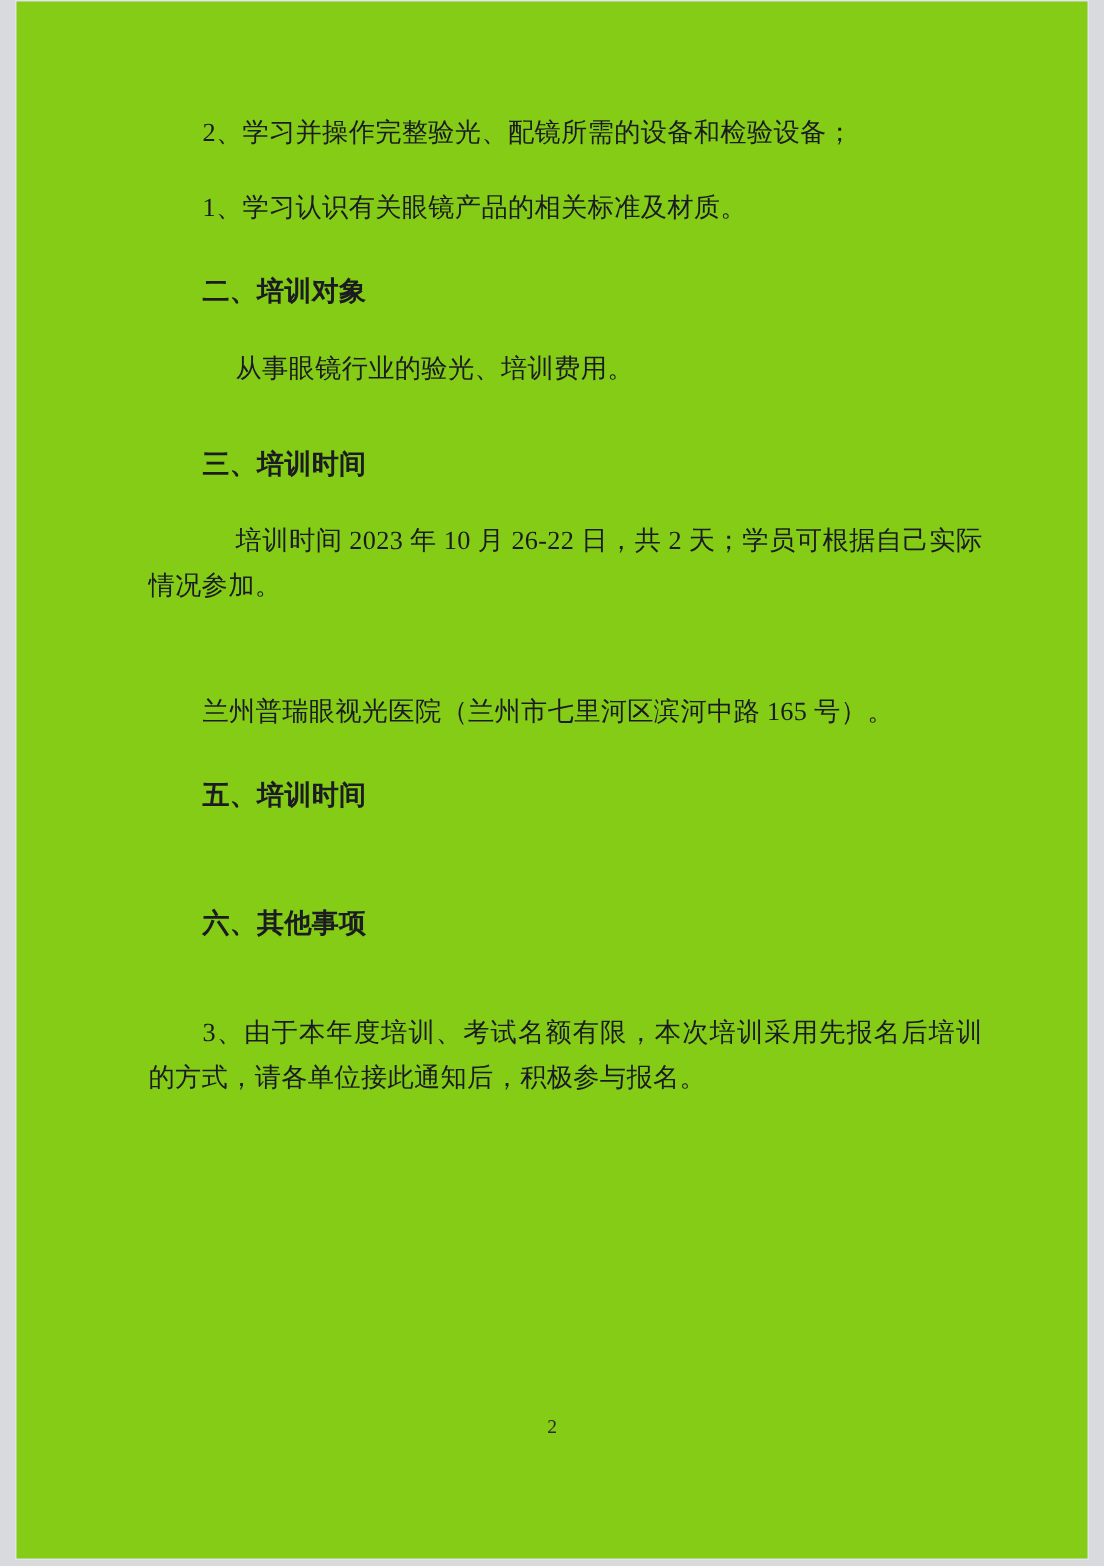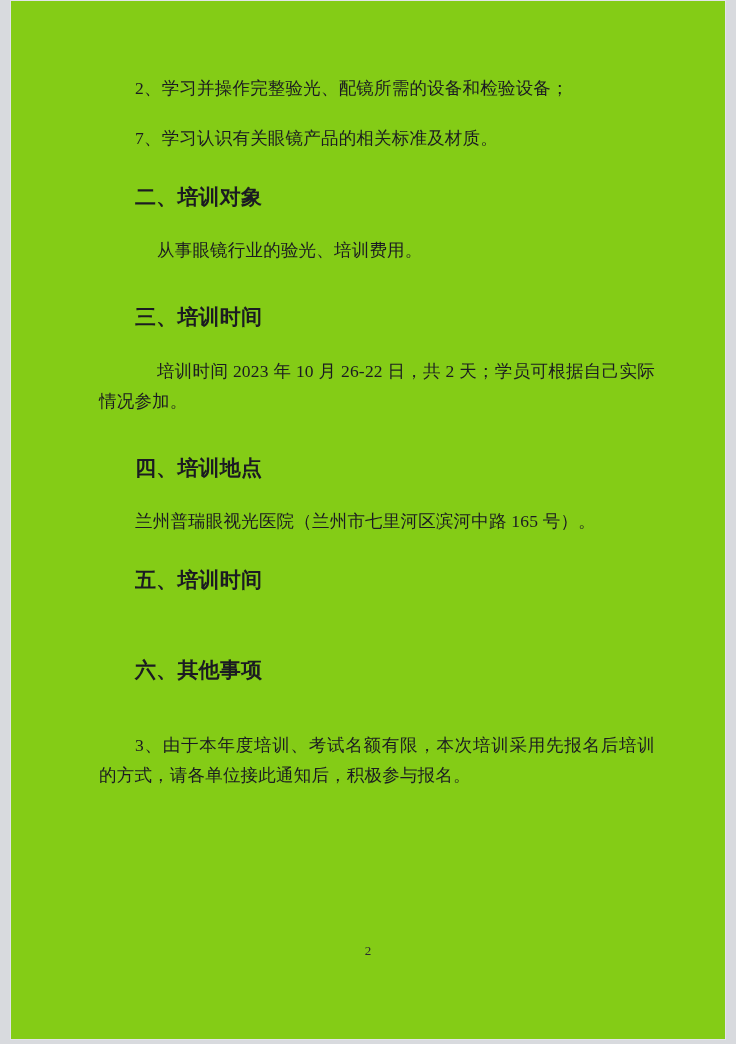--- a/index.html
+++ b/index.html
@@ -40,21 +40,21 @@
     text-indent: 0;
     padding-left: 36px;
   }
   .indent3 {
     text-indent: 0;
     padding-left: 58px;
   }
   .heading {
     font-weight: bold;
     padding-left: 36px;
-    font-size: 21px;
+    font-size: 18px;
   }
   .gap-sm { height: 20px; }
   .gap-md { height: 26px; }
   .gap-lg { height: 34px; }
   .gap-xl { height: 42px; }
   .body-block {
     text-indent: 0;
   }
   .page-number {
     position: absolute;
@@ -69,36 +69,35 @@
 </style>
 </head>
 <body>
 
 <div class="page">
   <div class="content">
 
     <p class="indent2">2、学习并操作完整验光、配镜所需的设备和检验设备；</p>
     <div class="gap-sm"></div>
 
-    <p class="indent2">7、学习认识有关眼镜产品的相关标准及材质。</p>
+    <p class="indent2">1、学习认识有关眼镜产品的相关标准及材质。</p>
     <div class="gap-md"></div>
 
     <p class="heading">二、培训对象</p>
     <div class="gap-sm"></div>
 
     <p class="indent3">从事眼镜行业的验光、培训费用。</p>
     <div class="gap-lg"></div>
 
     <p class="heading">三、培训时间</p>
     <div class="gap-sm"></div>
 
     <p class="body-block" style="text-indent:58px">培训时间 2023 年 10 月 26-22 日，共 2 天；学员可根据自己实际情况参加。</p>
     <div class="gap-lg"></div>
 
-    <p class="heading">四、培训地点</p>
     <div class="gap-sm"></div>
 
     <p class="indent2">兰州普瑞眼视光医院（兰州市七里河区滨河中路 165 号）。</p>
     <div class="gap-md"></div>
 
     <p class="heading">五、培训时间</p>
     <div class="gap-sm"></div>
 
     <div class="gap-lg"></div>
 

